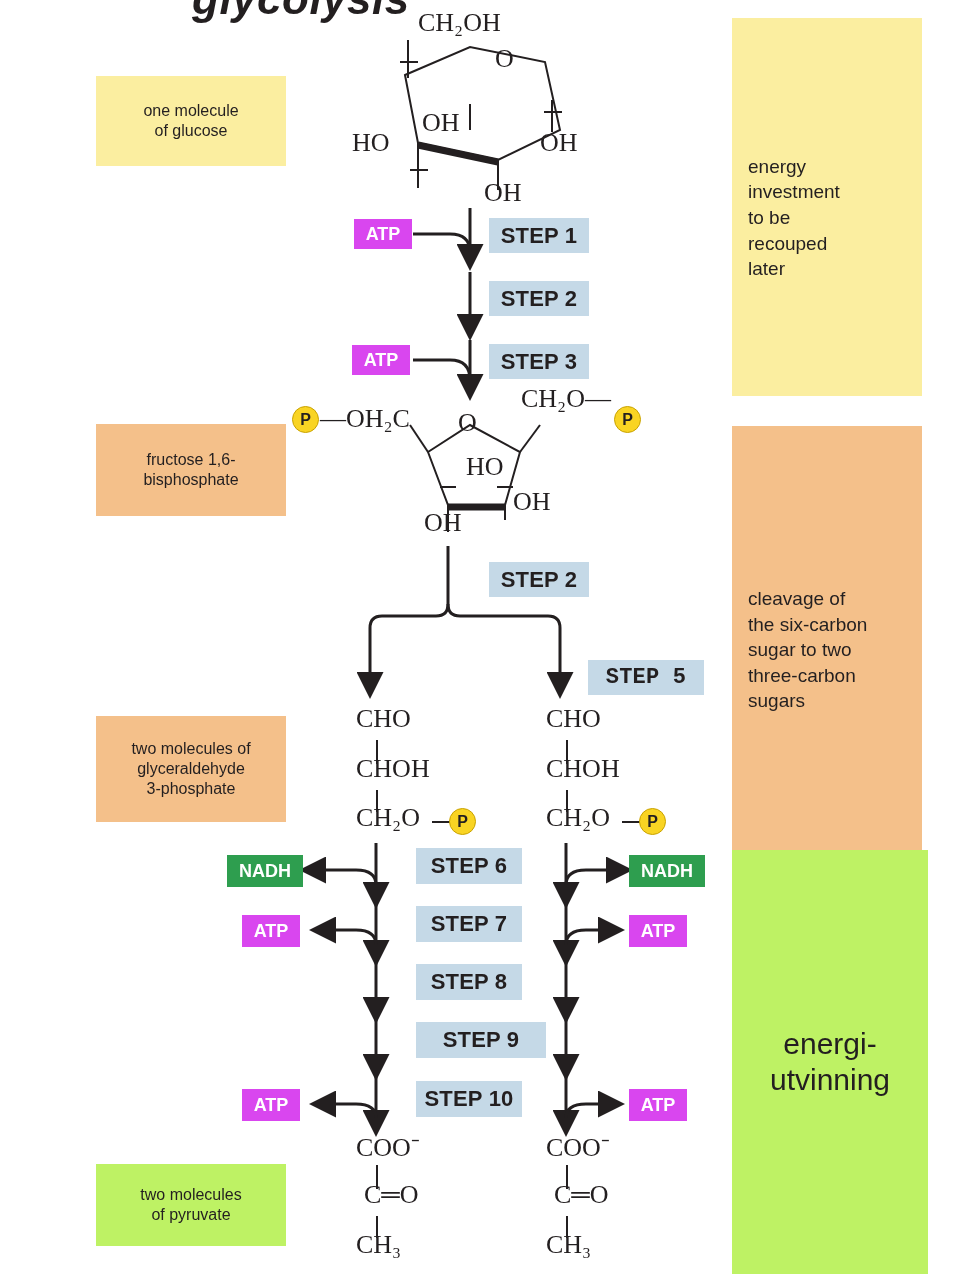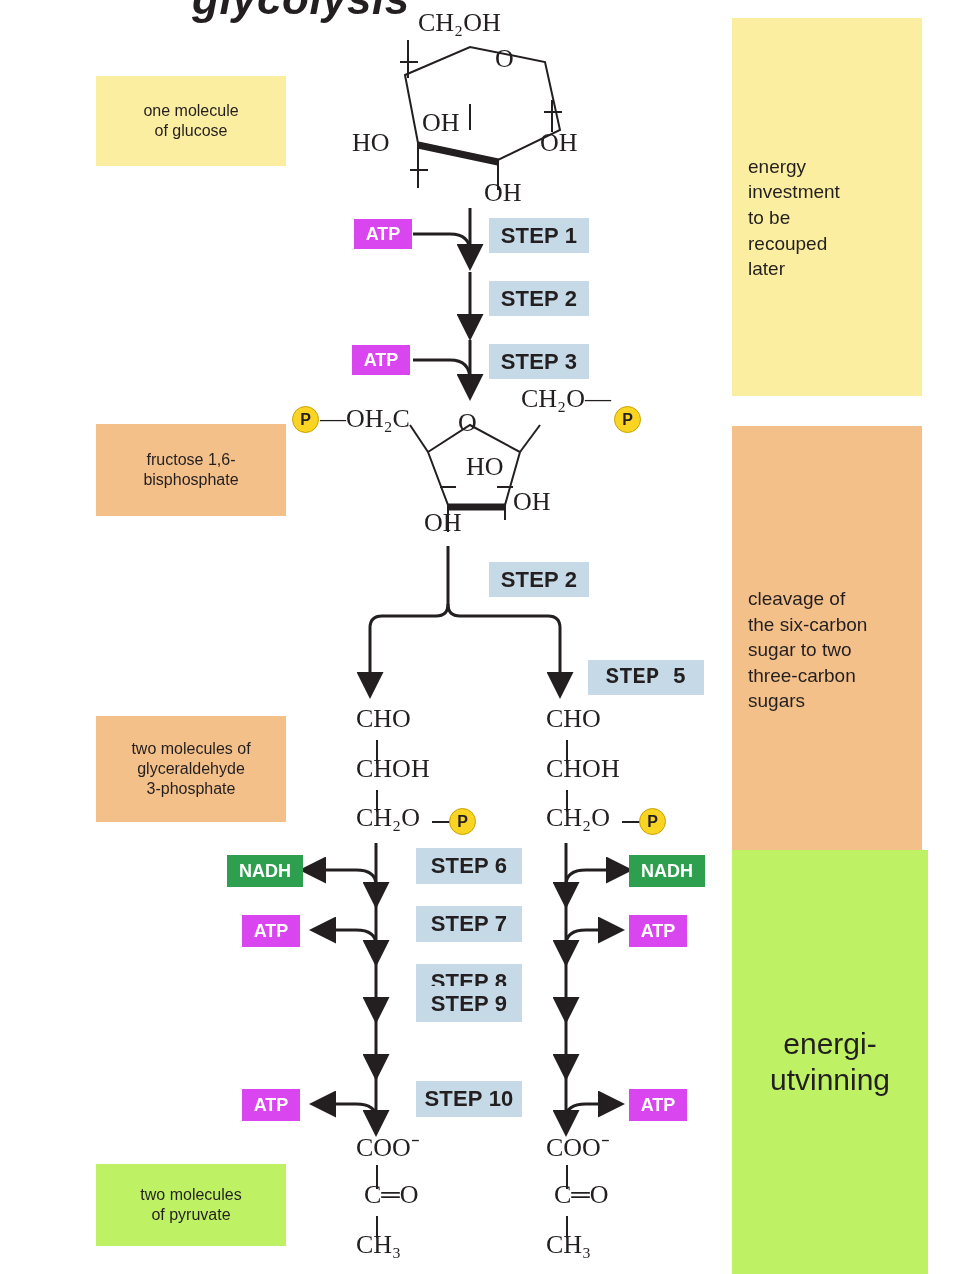--- a/index.html
+++ b/index.html
@@ -336,21 +336,21 @@
 
 <div class="step" style="left:416px;top:848px;width:106px;height:36px;">
   <span>STEP 6</span>
 </div>
 <div class="step" style="left:416px;top:906px;width:106px;height:36px;">
   <span>STEP 7</span>
 </div>
 <div class="step" style="left:416px;top:964px;width:106px;height:36px;">
   <span>STEP 8</span>
 </div>
-<div class="step" style="left:416px;top:986px;width:106px;height:36px;">
+<div class="step" style="left:416px;top:1022px;width:130px;height:36px;">
   <span>STEP 9</span>
 </div>
 <div class="step" style="left:416px;top:1081px;width:106px;height:36px;">
   <span>STEP 10</span>
 </div>
 
 <div class="chem" style="left:356px;top:1128px;">
   <span>COO⁻</span>
 </div>
 <div class="vline" style="left:376px;top:1165px;height:24px;"></div>

